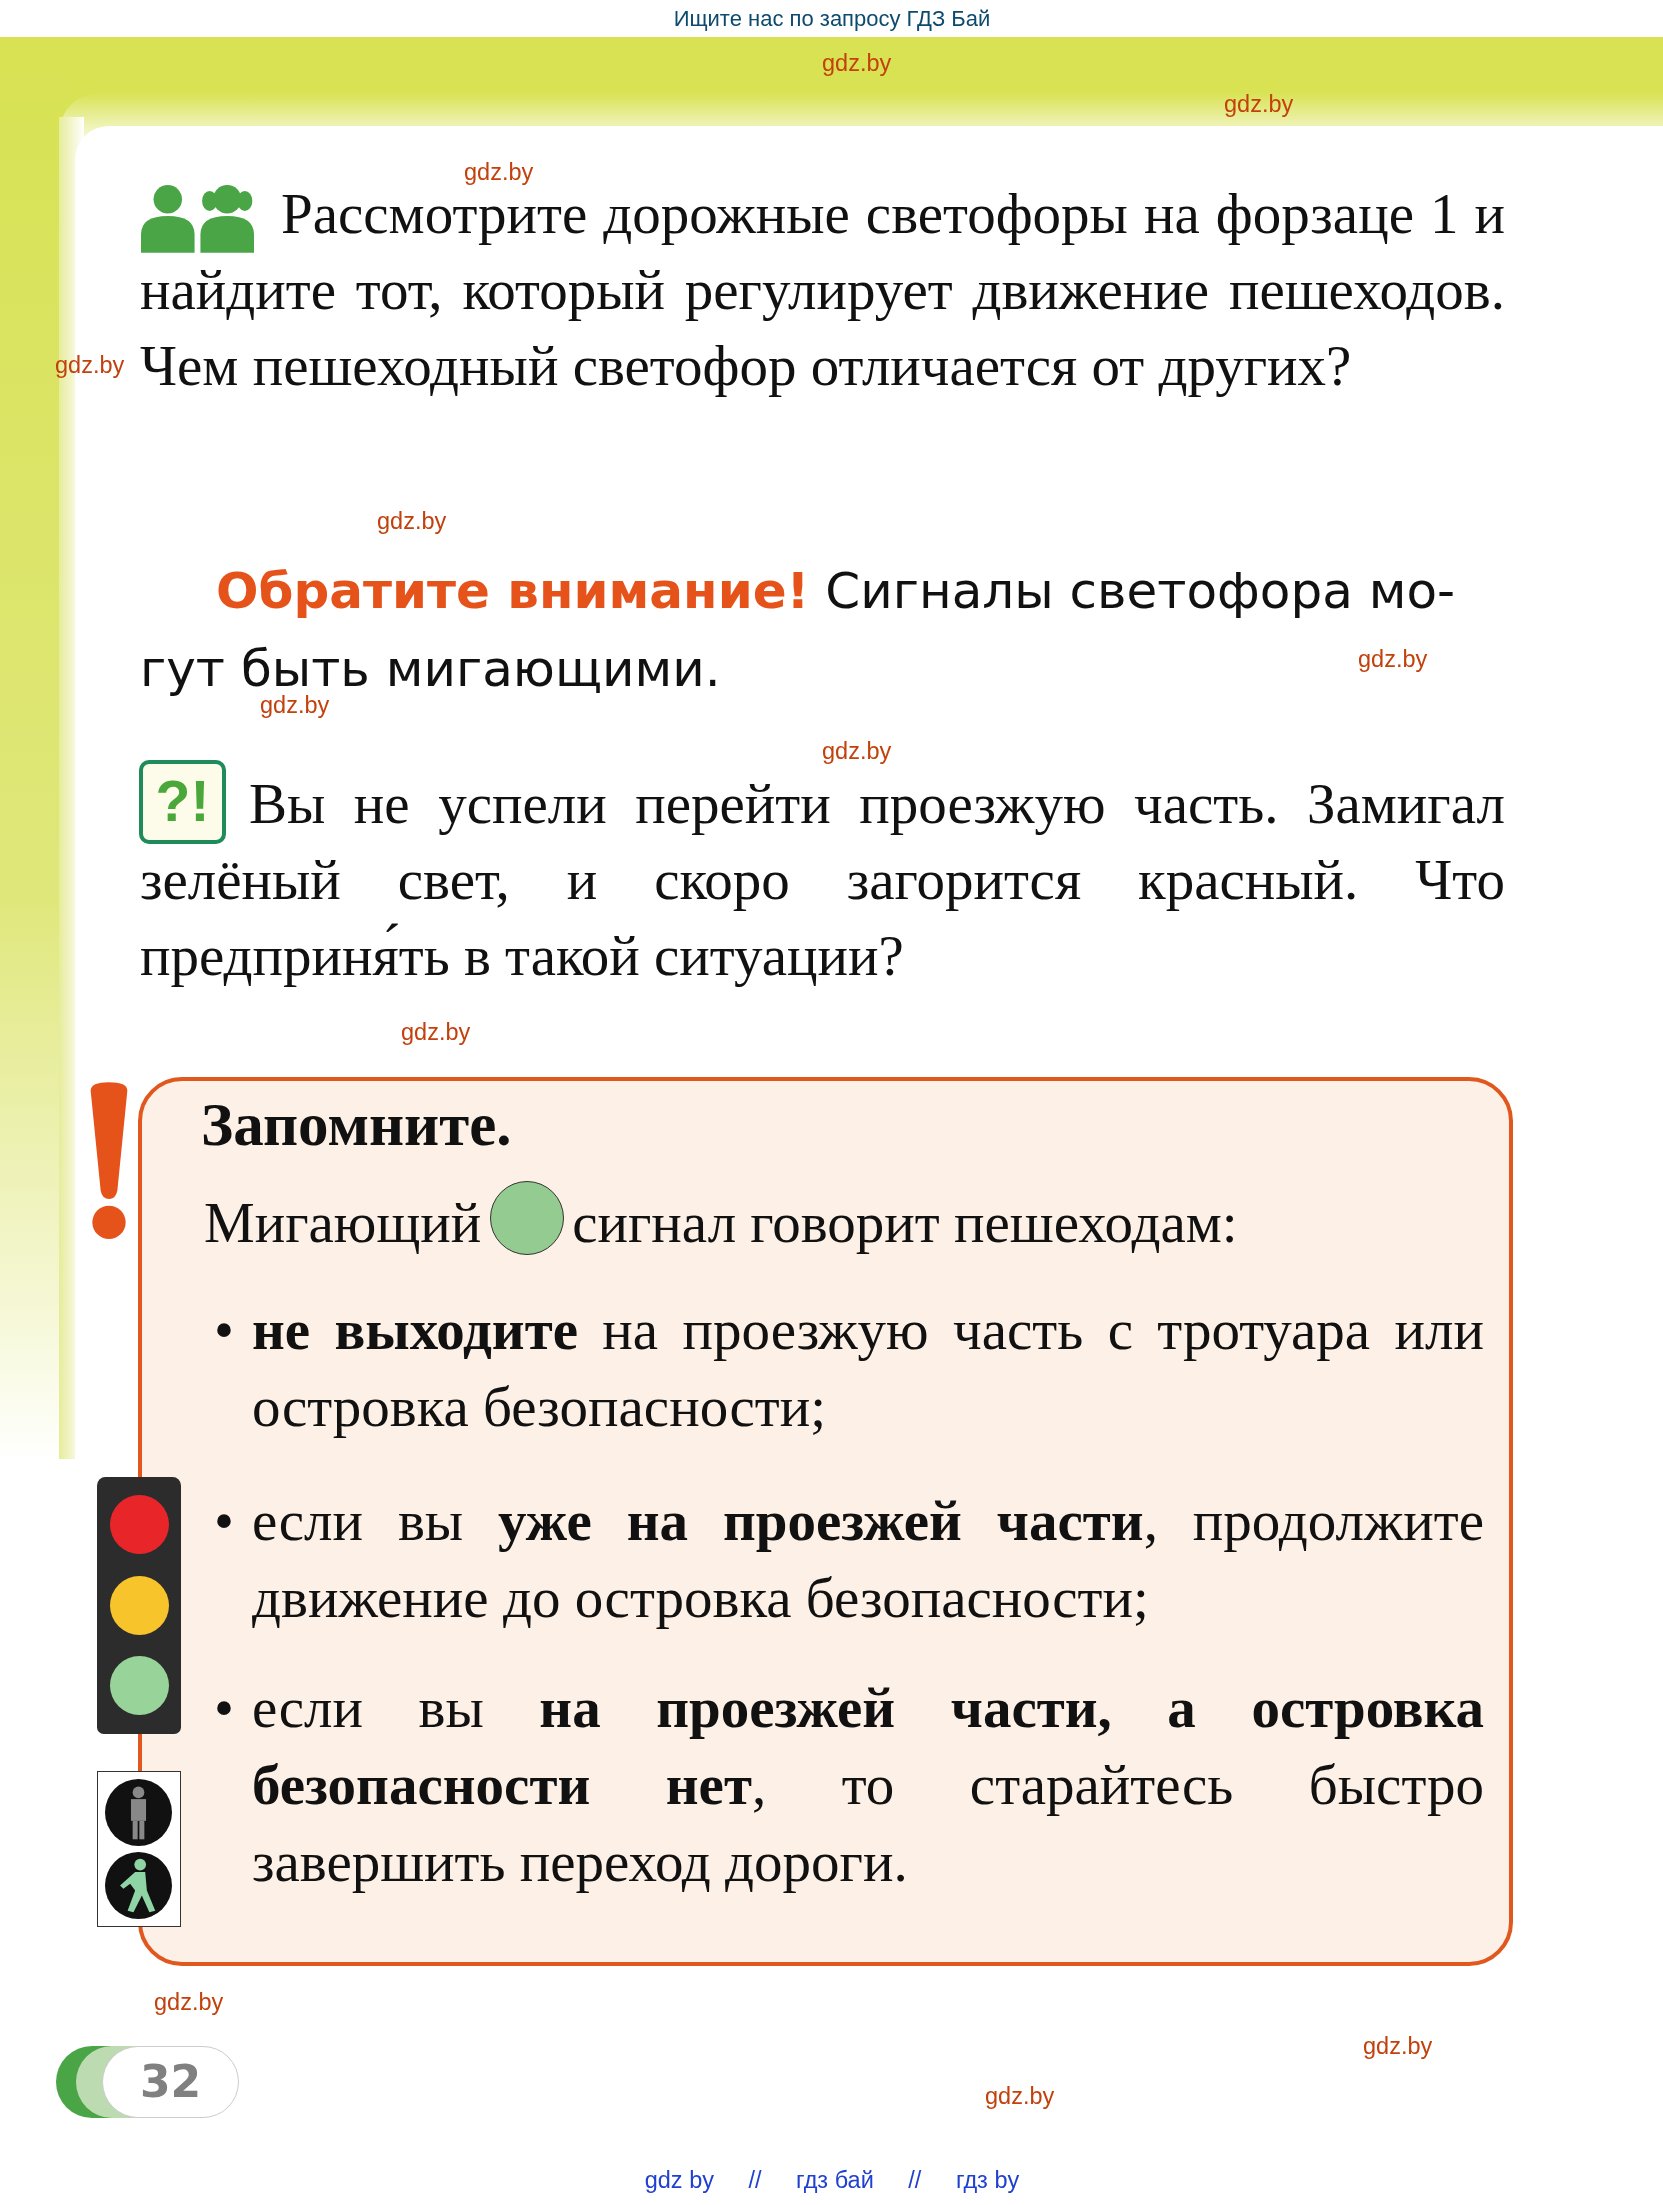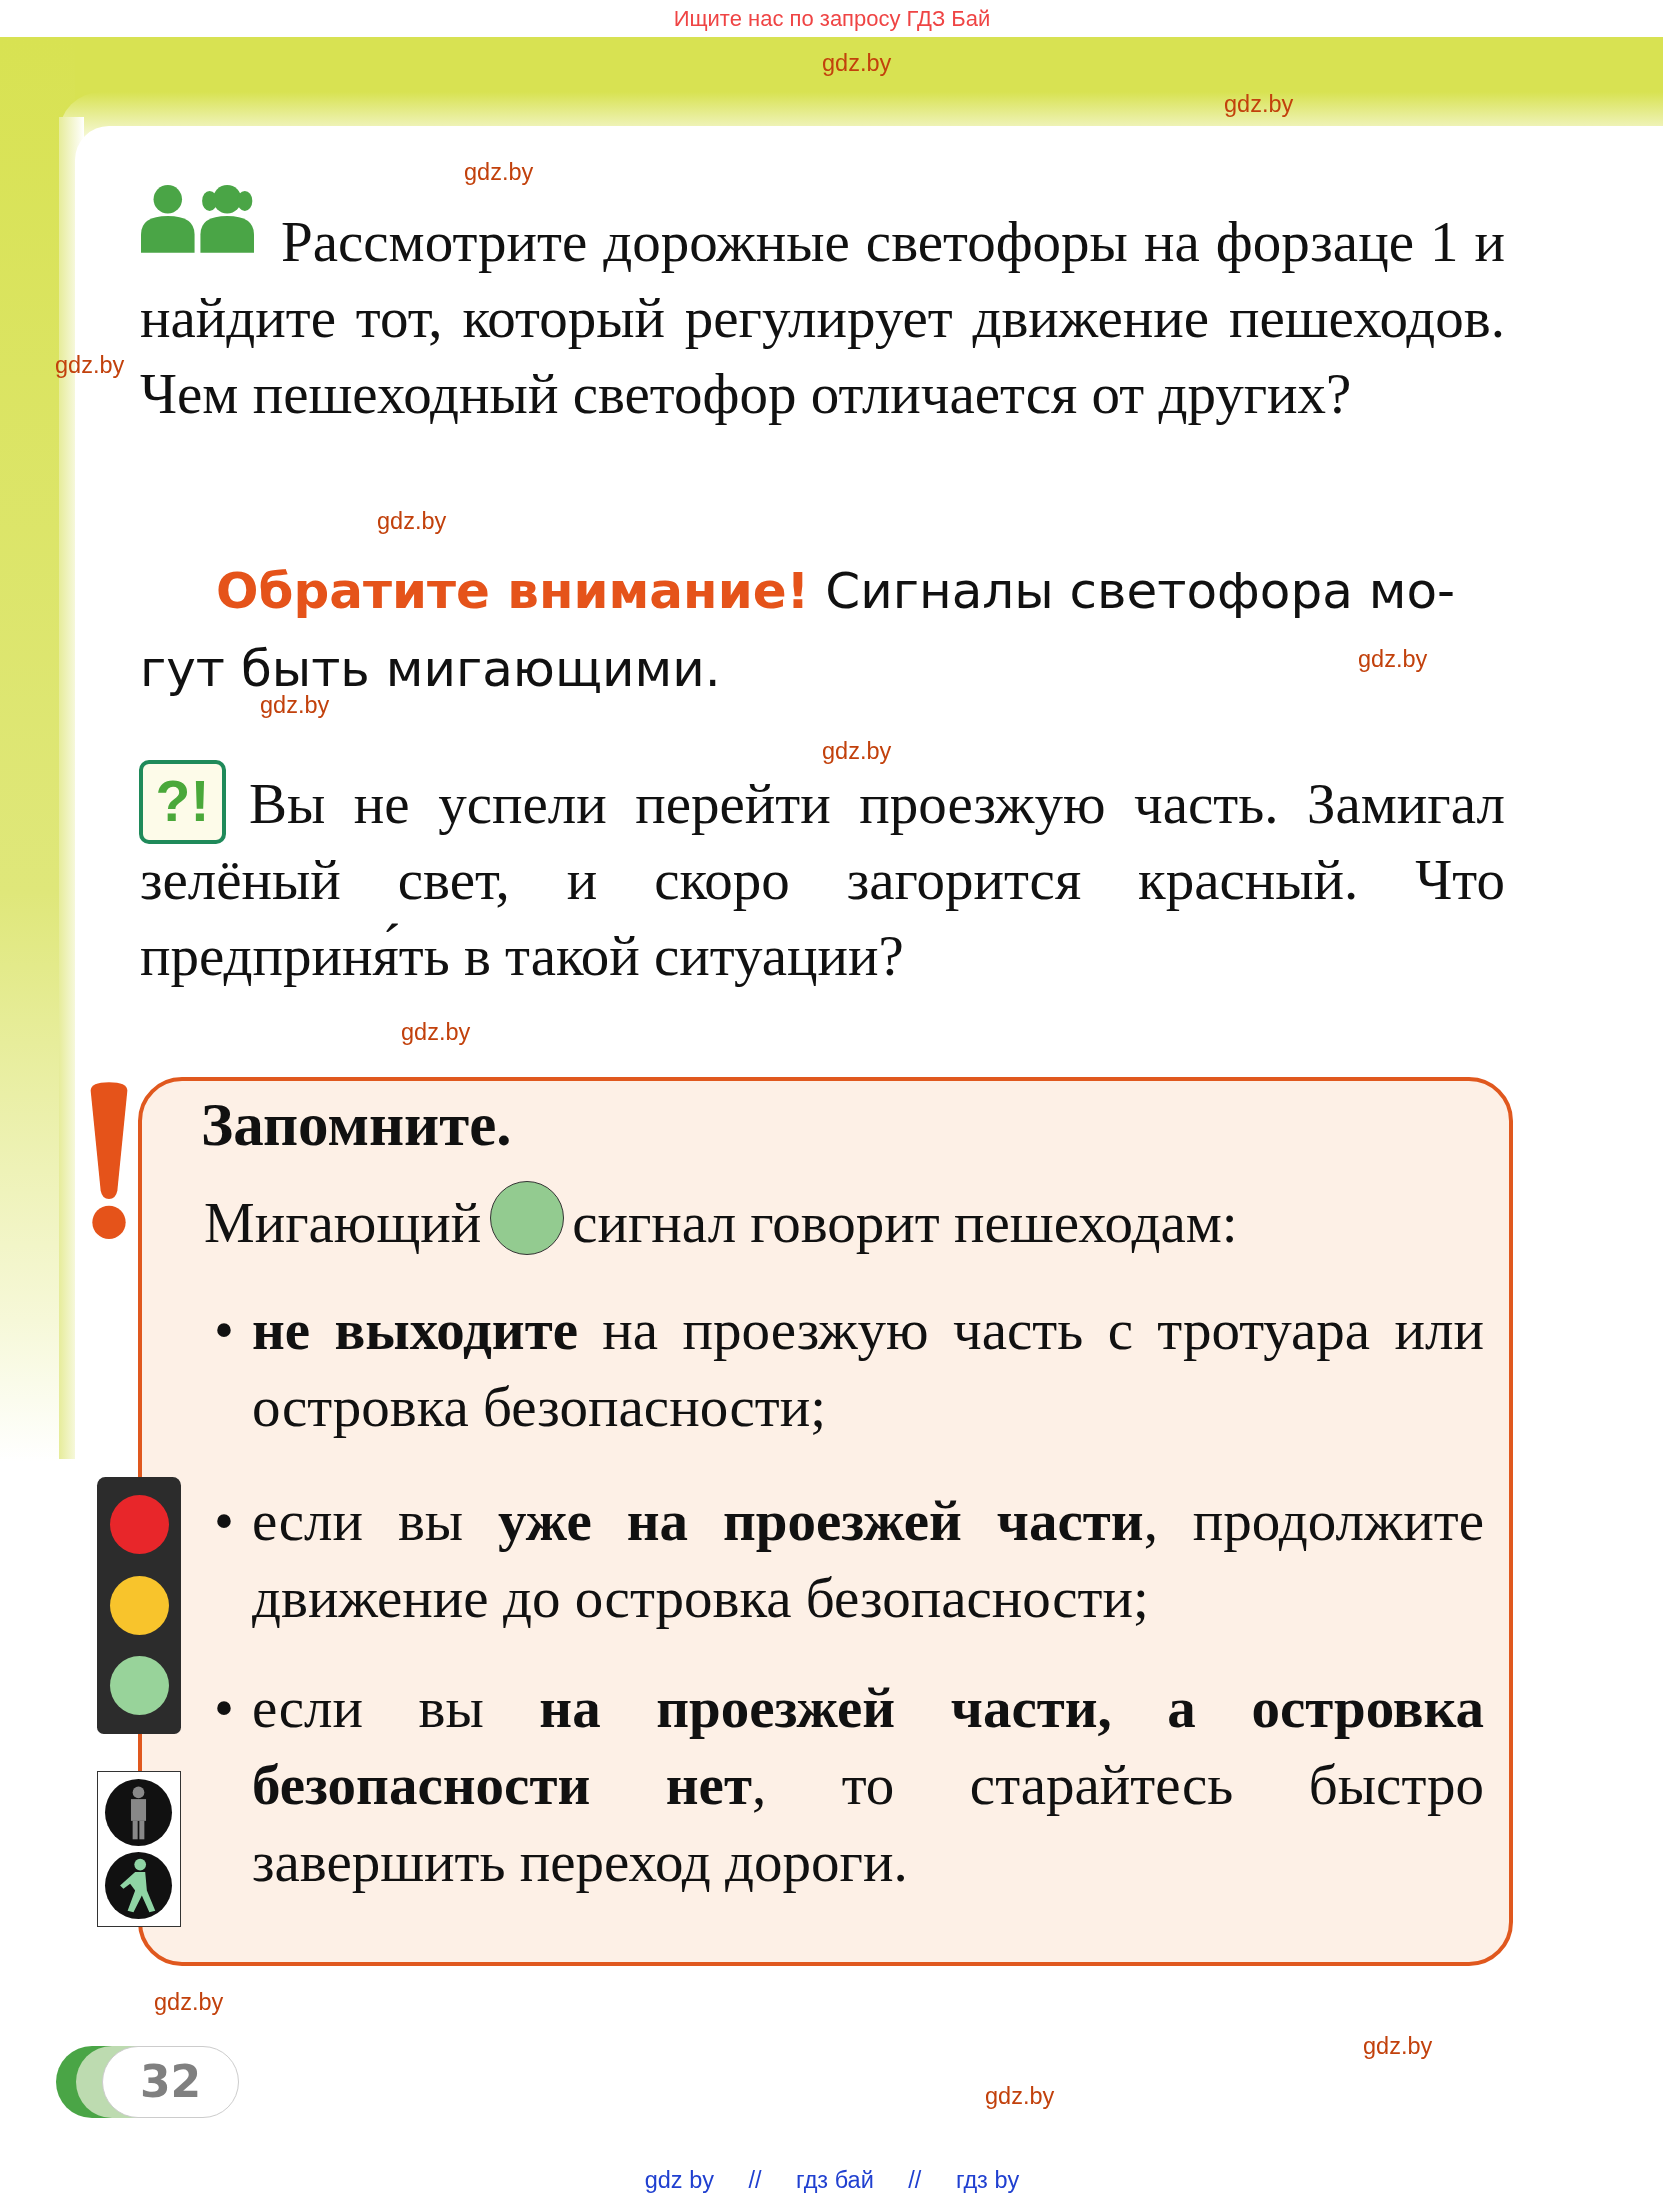--- a/index.html
+++ b/index.html
@@ -1,18 +1,18 @@
 <!DOCTYPE html>
 <html style="font-size:13.4px"><head>
 <meta charset="utf-8">
 <style>
   html,body{margin:0;padding:0;}
   body{width:1664px;height:2205px;position:relative;overflow:hidden;background:#fff;font-family:"Liberation Serif",serif;color:#111;}
   .topbar{position:absolute;left:0;top:0;width:1664px;height:37px;background:#fff;text-align:center;}
-  .topbar span{font-family:"Liberation Sans",sans-serif;color:#ef4444;font-size:22px;line-height:37px;}
+  .topbar span{font-family:"Liberation Sans",sans-serif;color:#0c4a6e;font-size:22px;line-height:37px;}
   .green-band{position:absolute;left:0;top:37px;width:1664px;height:84px;background:#d8e252;}
   .green-left{position:absolute;left:0;top:37px;width:75px;height:1425px;background:linear-gradient(180deg,#d8e252 0%,#dfe77a 60%,#f6f8d8 90%,#fff 100%);}
   .fade-top{position:absolute;left:59px;top:92px;width:1605px;height:59px;background:linear-gradient(180deg,rgba(216,226,82,1),rgba(255,255,255,1));border-top-left-radius:42px;}
   .fade-left{position:absolute;left:59px;top:117px;width:25px;height:1342px;background:linear-gradient(90deg,#e6ec9a,#fff);}
   .page{position:absolute;left:75px;top:126px;width:1588px;height:2079px;background:#fff;border-top-left-radius:34px;}
   .wm{position:absolute;font-family:"Liberation Sans",sans-serif;font-size:23.5px;color:#c2410c;}
   .para{position:absolute;left:140px;width:1365px;font-size:57px;line-height:76px;text-align:justify;}
   .people-icon{position:absolute;left:141px;top:184px;width:113px;height:69px;}
   .qe-icon{position:absolute;left:139px;top:760px;width:87px;height:84px;box-sizing:border-box;border:4.2px solid #1f8a5a;border-radius:10px;background:#fdfbe9;color:#4aa83a;font-family:"Liberation Sans",sans-serif;font-weight:bold;font-size:57px;line-height:74px;text-align:center;}
   .attention{position:absolute;left:216px;top:553px;width:1291px;font-family:"DejaVu Sans",sans-serif;font-size:50px;line-height:77px;text-align:justify;}
@@ -70,21 +70,21 @@
 <div class="wm" style="left:985px;top:2083px">gdz.by</div>
 
 <svg class="people-icon" viewBox="0 0 135 82">
   <circle cx="32" cy="18" r="17" fill="#4aa546"></circle>
   <path d="M0 82 V60 Q0 38 32 38 Q64 38 64 60 V82 Z" fill="#4aa546"></path>
   <circle cx="103" cy="18" r="17" fill="#4aa546"></circle>
   <ellipse cx="82" cy="20" rx="9" ry="12" fill="#4aa546"></ellipse>
   <ellipse cx="124" cy="20" rx="9" ry="12" fill="#4aa546"></ellipse>
   <path d="M71 82 V60 Q71 38 103 38 Q135 38 135 60 V82 Z" fill="#4aa546"></path>
 </svg>
-<div class="para" style="top:204px;text-indent:141px">Рассмотрите дорожные светофоры на форзаце 1 и найдите тот, который регулирует движение пешеходов. Чем пешеходный светофор отличается от других?</div>
+<div class="para" style="top:176px;text-indent:141px">Рассмотрите дорожные светофоры на форзаце 1 и найдите тот, который регулирует движение пешеходов. Чем пешеходный светофор отличается от других?</div>
 
 <div class="attention"><span class="hl">Обратите внимание!</span><span> Сигналы светофора мо-</span></div>
 <div class="attention2">гут быть мигающими.</div>
 
 <div class="qe-icon">?!</div>
 <div class="para" style="top:766px;text-indent:109px">Вы не успели перейти проезжую часть. Замигал зелёный свет, и скоро загорится красный. Что предприня́ть в такой ситуации?</div>
 
 <svg class="excl" viewBox="0 0 60 190">
   <path d="M8 10 Q8 0 30 0 Q52 0 52 10 L40 130 Q38 140 30 140 Q22 140 20 130 Z" fill="#e5531a"></path>
   <circle cx="30" cy="168" r="20" fill="#e5531a"></circle>

